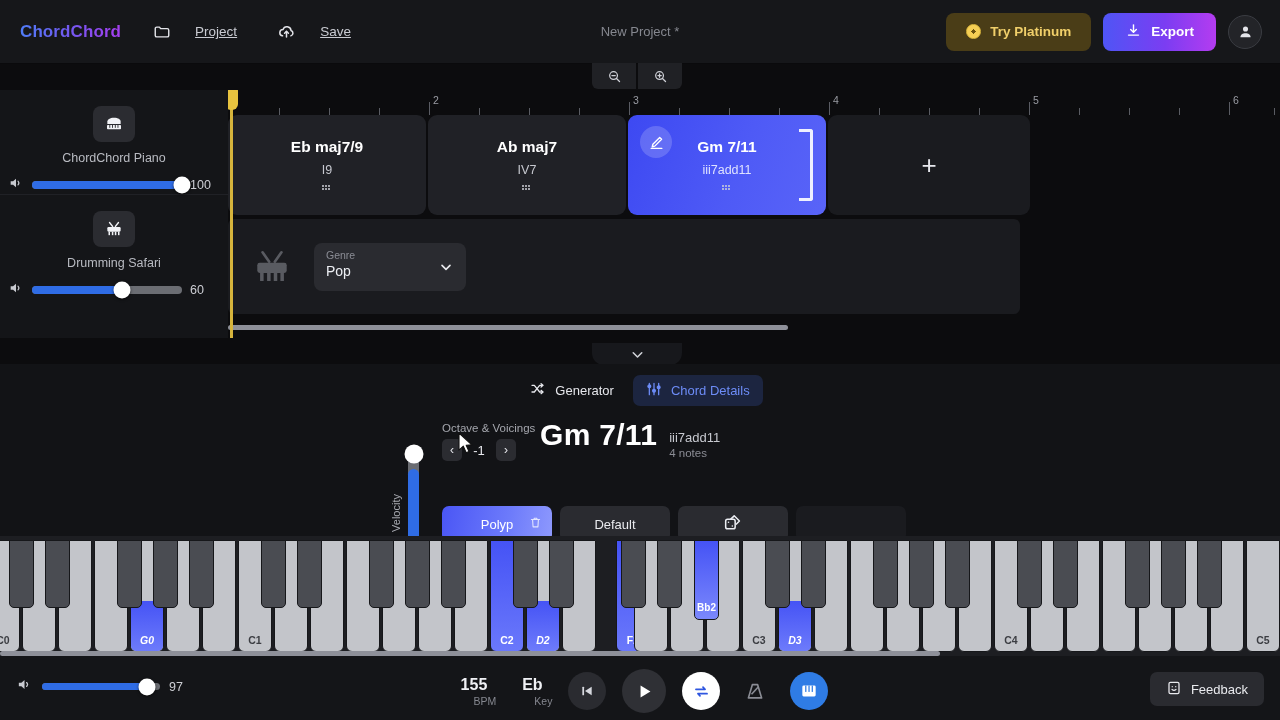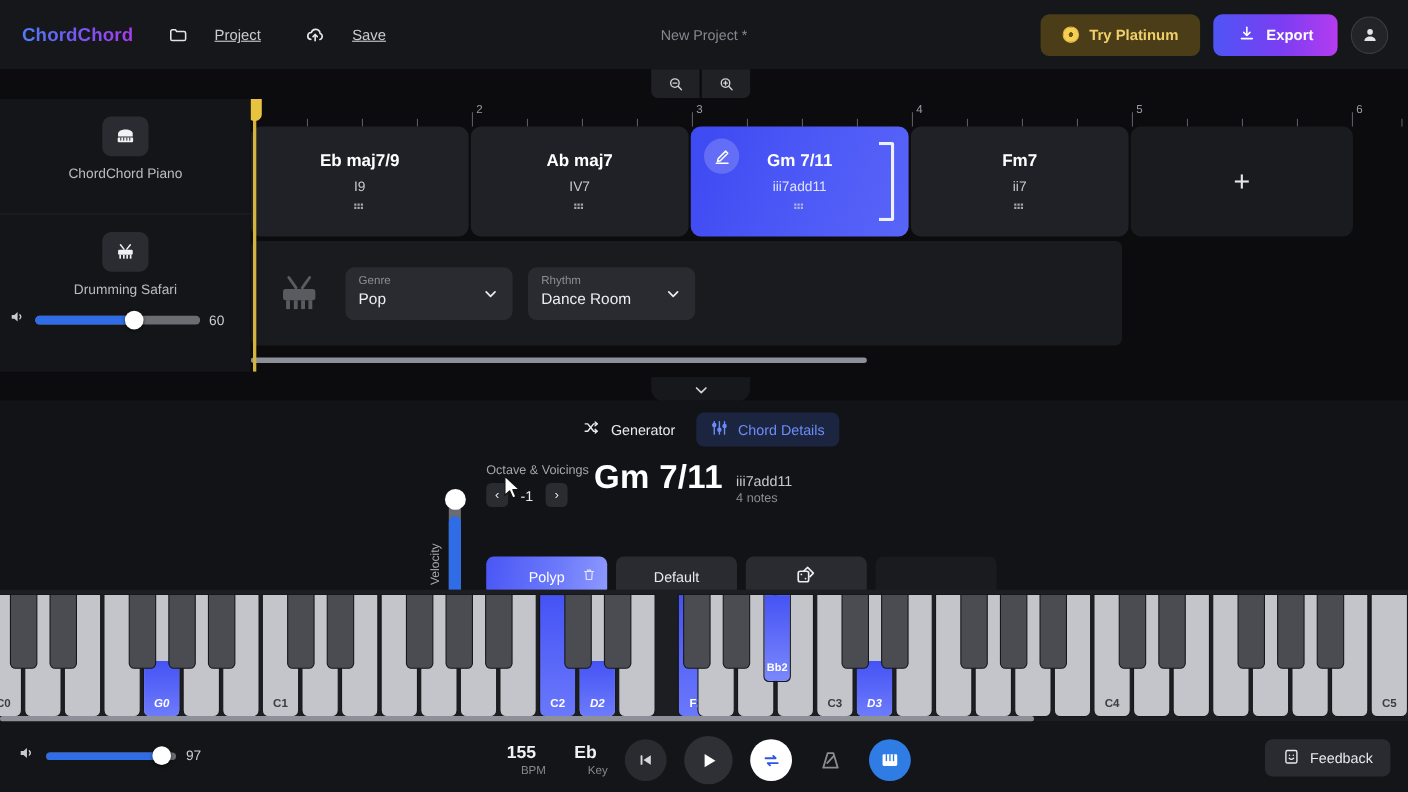--- a/index.html
+++ b/index.html
@@ -381,20 +381,33 @@
         <svg width="22" height="20" viewBox="0 0 24 24" fill="#f1f2f6">
           <path d="M4 9c0-2.2 3-4.6 8-4.6S20 6.4 20 9v3H4z"></path>
           <rect x="3.6" y="13.2" width="16.8" height="5.2" rx="1"></rect>
           <rect x="6.4" y="13.2" width="1.1" height="3.4" fill="#2b2c31"></rect>
           <rect x="9.6" y="13.2" width="1.1" height="3.4" fill="#2b2c31"></rect>
           <rect x="13.0" y="13.2" width="1.1" height="3.4" fill="#2b2c31"></rect>
           <rect x="16.2" y="13.2" width="1.1" height="3.4" fill="#2b2c31"></rect>
         </svg>
       </div>
       <div class="instr-name">ChordChord Piano</div>
+      <div class="vol-row">
+        <span>
+          <svg width="16" height="16" viewBox="0 0 24 24" fill="#c8cad0">
+            <path d="M4 9.5h3.6L12 5.6v12.8L7.6 14.5H4z"></path>
+            <path d="M15 9.2a4 4 0 0 1 0 5.6" stroke="#c8cad0" stroke-width="1.7" fill="none" stroke-linecap="round"></path>
+          </svg>
+        </span>
+        <div class="slider">
+          <div class="fill" style="width:100%"></div>
+          <div class="knob" style="left:100%"></div>
+        </div>
+        <span class="vol-num">100</span>
+      </div>
     </div>
 
     <div class="track">
       <div class="instr-icon">
         <svg width="22" height="20" viewBox="0 0 24 24" fill="#f1f2f6">
           <path d="M6.6 4.2 10.4 9M17.4 4.2 13.6 9" stroke="#f1f2f6" stroke-width="1.6" stroke-linecap="round"></path>
           <rect x="4" y="9.6" width="16" height="5.6" rx="1.4"></rect>
           <rect x="5.4" y="15.2" width="1.8" height="4.2"></rect>
           <rect x="9.4" y="15.2" width="1.8" height="4.2"></rect>
           <rect x="13.0" y="15.2" width="1.8" height="4.2"></rect>
@@ -494,32 +507,20 @@
             <i></i>
             <i></i>
             <i></i>
             <i></i>
             <i></i>
             <i></i>
           </div>
         <div class="bracket"></div>
       </div>
 
-      <div class="chordcard">
-        <div class="cname">Fm7</div>
-        <div class="cdeg">ii7</div>
-        <div class="grip">
-            <i></i>
-            <i></i>
-            <i></i>
-            <i></i>
-            <i></i>
-            <i></i>
-          </div>
-      </div>
 
       <div class="addcard">+</div>
     </div>
 
     <div class="drumrow">
       <div class="drum-ic">
         <svg width="44" height="42" viewBox="0 0 24 24" fill="#8e9098">
           <path d="M6.6 3.6 10.4 9M17.4 3.6 13.6 9" stroke="#8e9098" stroke-width="1.5" stroke-linecap="round"></path>
           <rect x="3.6" y="9.6" width="16.8" height="5.8" rx="1.4"></rect>
           <rect x="5.2" y="15.4" width="2" height="4.6"></rect>
@@ -532,29 +533,20 @@
       <div class="selectbox">
         <div class="lbl">Genre</div>
         <div class="val">Pop</div>
         <span class="chev">
           <svg width="16" height="16" viewBox="0 0 24 24" fill="none" stroke="#e9eaee" stroke-width="2.4" stroke-linecap="round" stroke-linejoin="round">
               <path d="M6 9.5 12 15.5 18 9.5"></path>
             </svg>
         </span>
       </div>
 
-      <div class="selectbox">
-        <div class="lbl">Rhythm</div>
-        <div class="val">Dance Room</div>
-        <span class="chev">
-          <svg width="16" height="16" viewBox="0 0 24 24" fill="none" stroke="#e9eaee" stroke-width="2.4" stroke-linecap="round" stroke-linejoin="round">
-              <path d="M6 9.5 12 15.5 18 9.5"></path>
-            </svg>
-        </span>
-      </div>
     </div>
 
     <div class="tl-scroll"></div>
   </div>
 
   <div class="collapse">
     <svg width="17" height="17" viewBox="0 0 24 24" fill="none" stroke="#cfd1d7" stroke-width="2.2" stroke-linecap="round" stroke-linejoin="round">
         <path d="M6 9.5 12 15.5 18 9.5"></path>
       </svg>
   </div>

